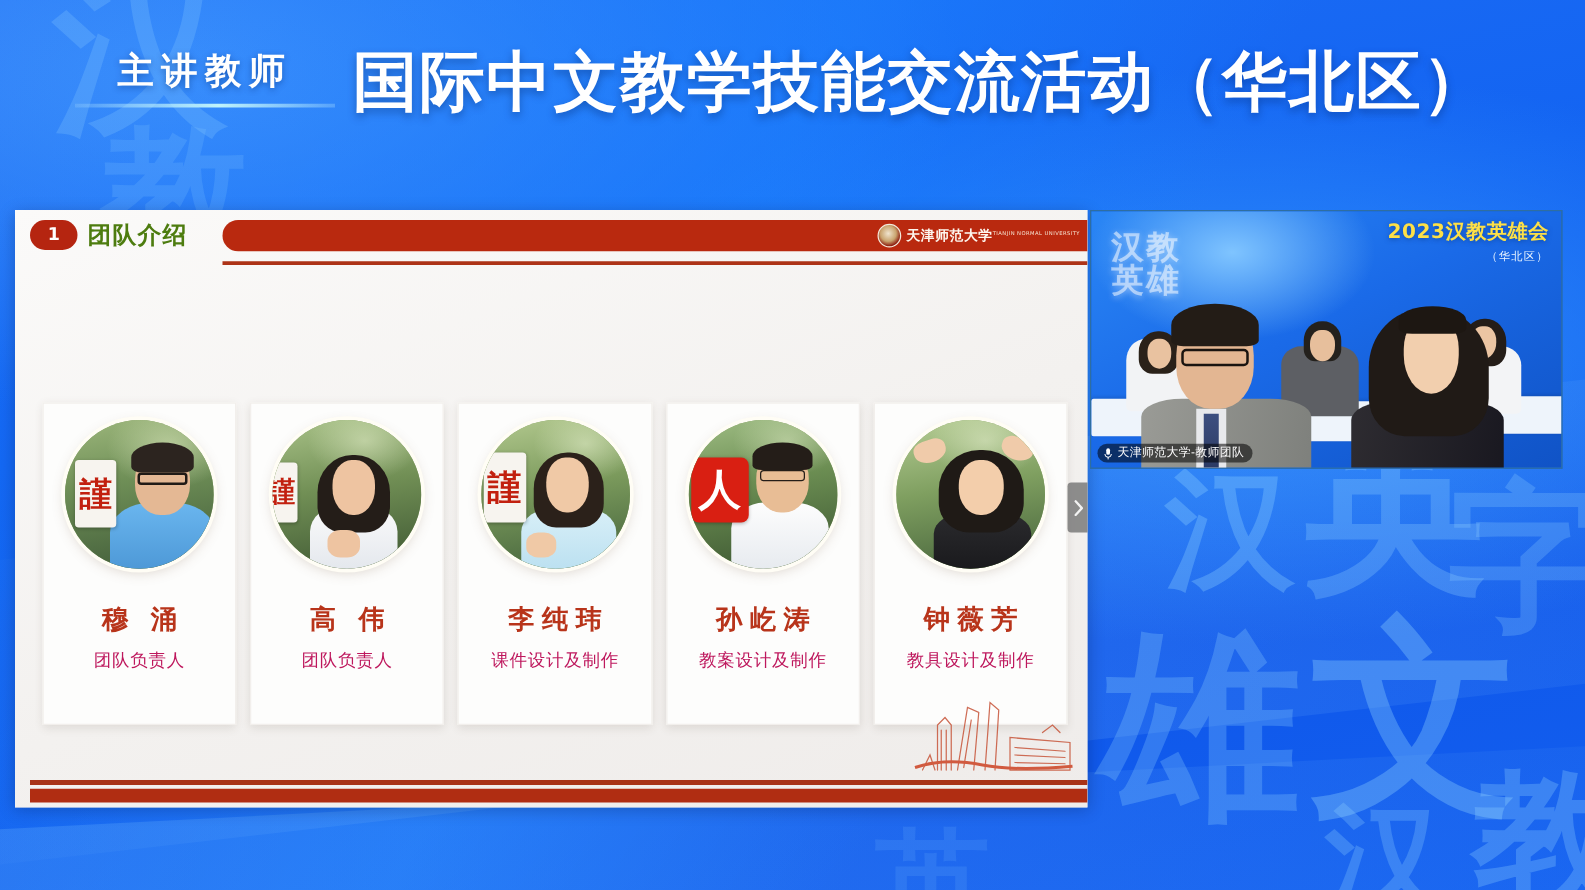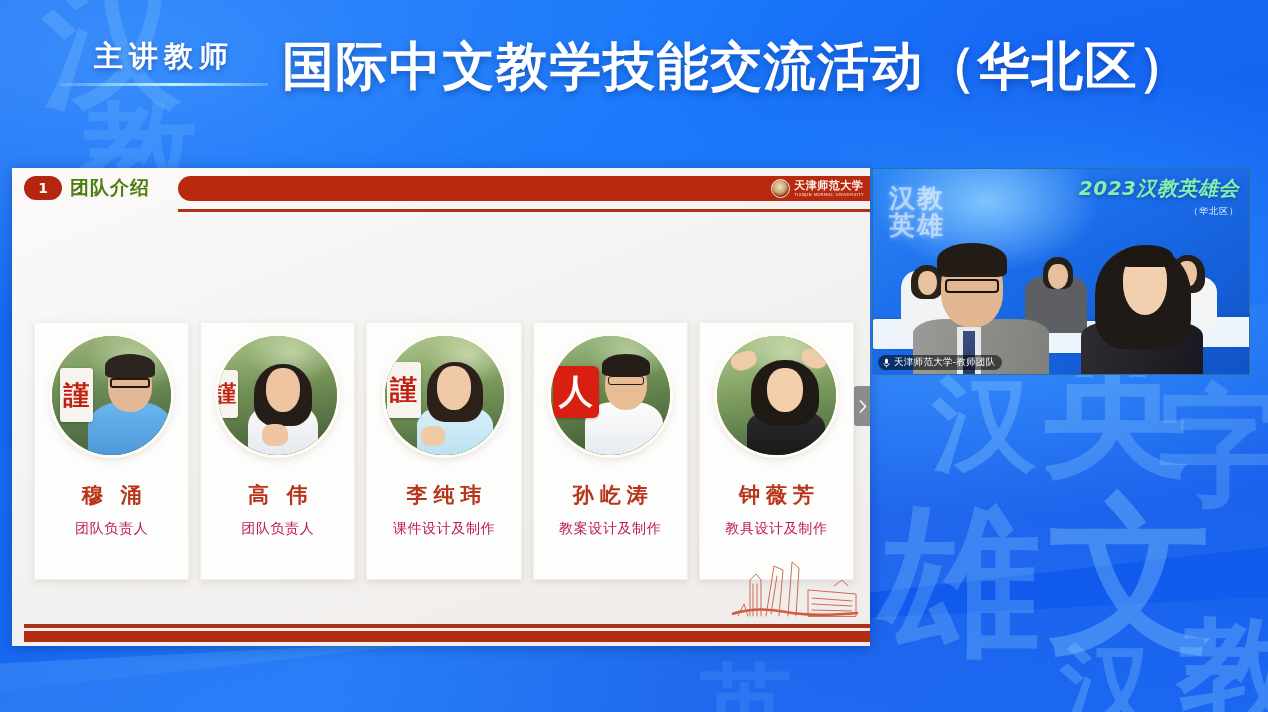--- a/index.html
+++ b/index.html
@@ -103,21 +103,21 @@
   }
   #univ-logo {
     position:absolute; right:6px; top:9px; height:23px;
     display:flex; align-items:center; gap:4px;
   }
   #univ-seal {
     width:19px; height:19px; border-radius:50%;
     background:radial-gradient(circle at 45% 40%,#f0e4cf 0%,#c9a46f 45%,#8e2012 72%,#6d160c 100%);
     border:1.5px solid #f3e9da;
   }
-  #univ-txt { display:flex; flex-direction:column; line-height:1; }
+  #univ-txt { display:flex; flex-direction:row; line-height:1; }
   #univ-cn { font-size:11px; font-weight:700; color:#fdf6ee; letter-spacing:.5px;
              font-family:"DejaVu Serif","Liberation Serif",serif; }
   #univ-en { font-size:4.2px; color:#f6e6d4; letter-spacing:.35px; margin-top:2px;
              font-family:"DejaVu Sans","Liberation Sans",sans-serif; }
 
   
   #slide-sub {
     position:absolute; left:0; right:0; top:78px; text-align:center;
     font-size:24px; font-weight:700; color:#c03a14; letter-spacing:1.5px;
   }
@@ -190,24 +190,23 @@
   }
   .v-wm {
     position:absolute; left:16px; top:16px;
     font-family:"DejaVu Serif","Liberation Serif",serif;
     font-weight:700; font-size:26px; line-height:1.02;
     color:rgba(255,255,255,.52); letter-spacing:2px;
     text-shadow:0 1px 5px rgba(255,255,255,.4);
   }
   .v-brand { position:absolute; right:10px; top:6px; text-align:right; }
   .v-brand-main {
-    font-size:20px; font-weight:800; color:#86efac; letter-spacing:.5px;
+    font-size:16px; font-weight:800; color:#fde047; letter-spacing:.5px;
     text-shadow:0 1px 4px rgba(0,40,110,.5);
     font-family:"DejaVu Sans","Liberation Sans",sans-serif;
-    font-style:italic;
   }
   .v-brand-sub {
     font-size:9px; color:#eaf5ff; letter-spacing:1px; margin-top:3px;
   }
   .v-desk {
     position:absolute; background:#eef4fb; border-radius:2px;
     box-shadow:0 -1px 3px rgba(0,0,0,.12);
   }
   .v-p { position:absolute; }
   .v-label {

